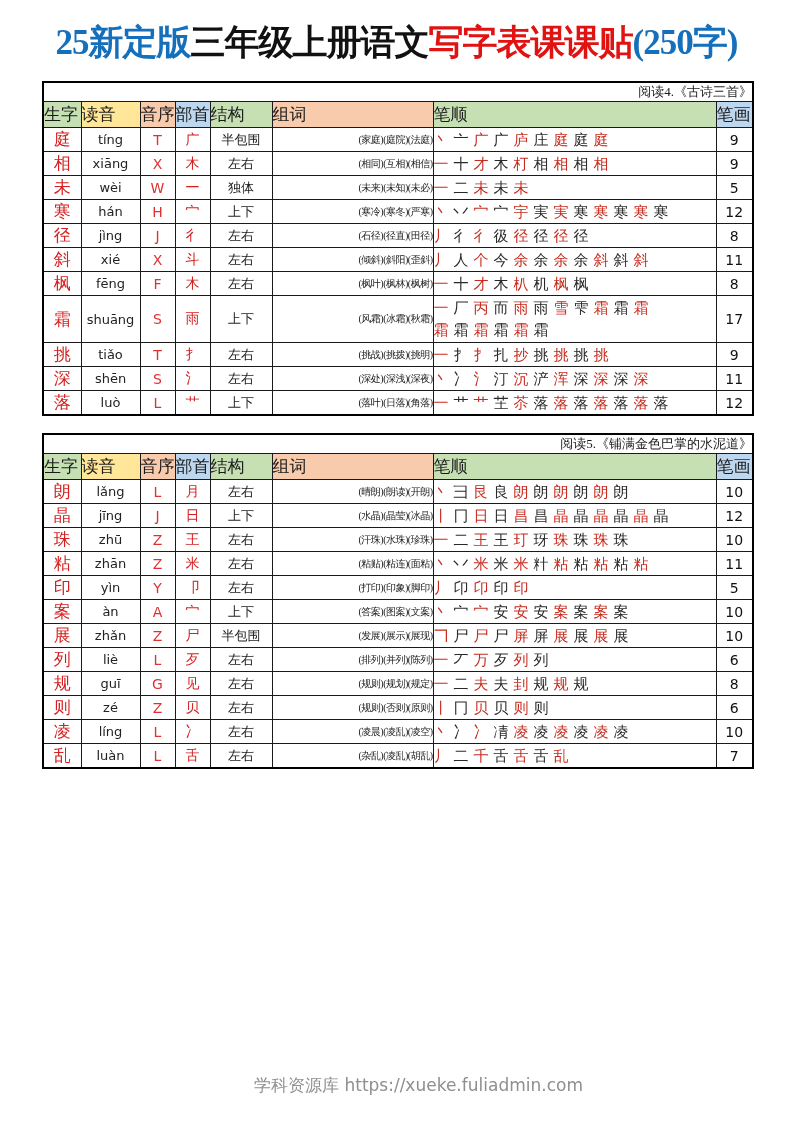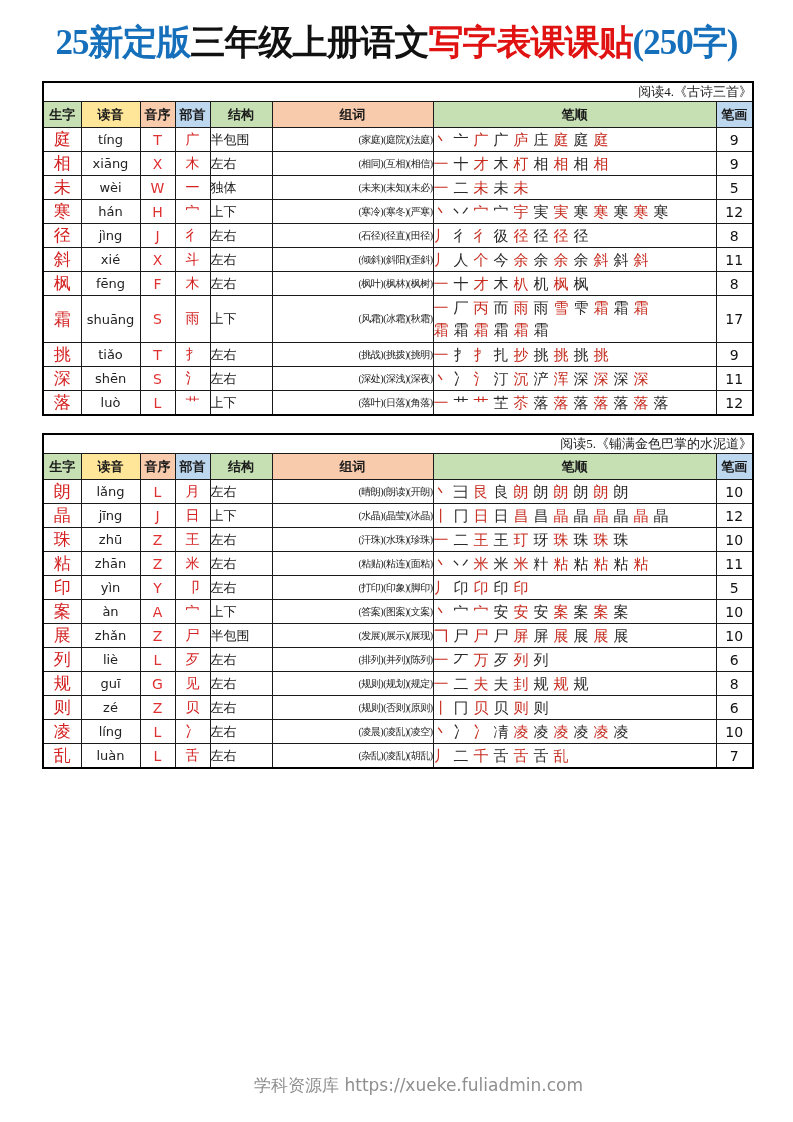--- a/index.html
+++ b/index.html
@@ -43,41 +43,41 @@
   tr.section-row td {
     height:18px;
     font-size:13px;
     text-align:right;
     padding-left:4px;
     background:#ffffff;
     font-weight:normal;
   }
   tr.cols th {
     height:25px;
-    font-size:13px;
-    font-weight:bold;
-    text-align:center;
+    font-size:17px;
+    font-weight:normal;
+    text-align:left;
   }
   tr.data-row { height:24px; }
   tr.data-row.tall { height:47px; }
 
   col.w-hanzi    { width:38px; }
   col.w-pinyin   { width:59px; }
   col.w-initial  { width:35px; }
   col.w-radical  { width:35px; }
   col.w-structure{ width:62px; }
   col.w-words    { width:161px; }
   col.w-bishun   { width:283px; }
   col.w-strokes  { width:37px; }
 
   td.c-hanzi    { color:#d42020; font-size:17px; text-align:center; }
   td.c-pinyin   { font-family:"DejaVu Sans", sans-serif; font-size:13px; text-align:center; color:#222; }
   td.c-initial  { color:#e03030; font-size:14px; text-align:center; font-family:"DejaVu Sans", sans-serif; }
   td.c-radical  { color:#d42020; font-size:14px; text-align:center; }
-  td.c-structure{ font-size:13px; text-align:left; }
+  td.c-structure{ font-size:13px; text-align:center; }
   td.c-words    { font-size:10px; text-align:right; letter-spacing:-0.5px; }
   td.c-bishun   { font-size:15px; text-align:left; padding-left:3px; }
   td.c-strokes  { font-size:14px; text-align:center; font-family:"DejaVu Sans", sans-serif; color:#111; }
 
   .bs-line { line-height:22px; }
   .bs-line span { margin-right:5px; }
   .bs-r { color:#c62b1e; }
   .bs-k { color:#2a2a2a; }
 
   .footer { position:absolute; top:1071px; left:0; width:793px; height:32px;margin-left:22px; }

